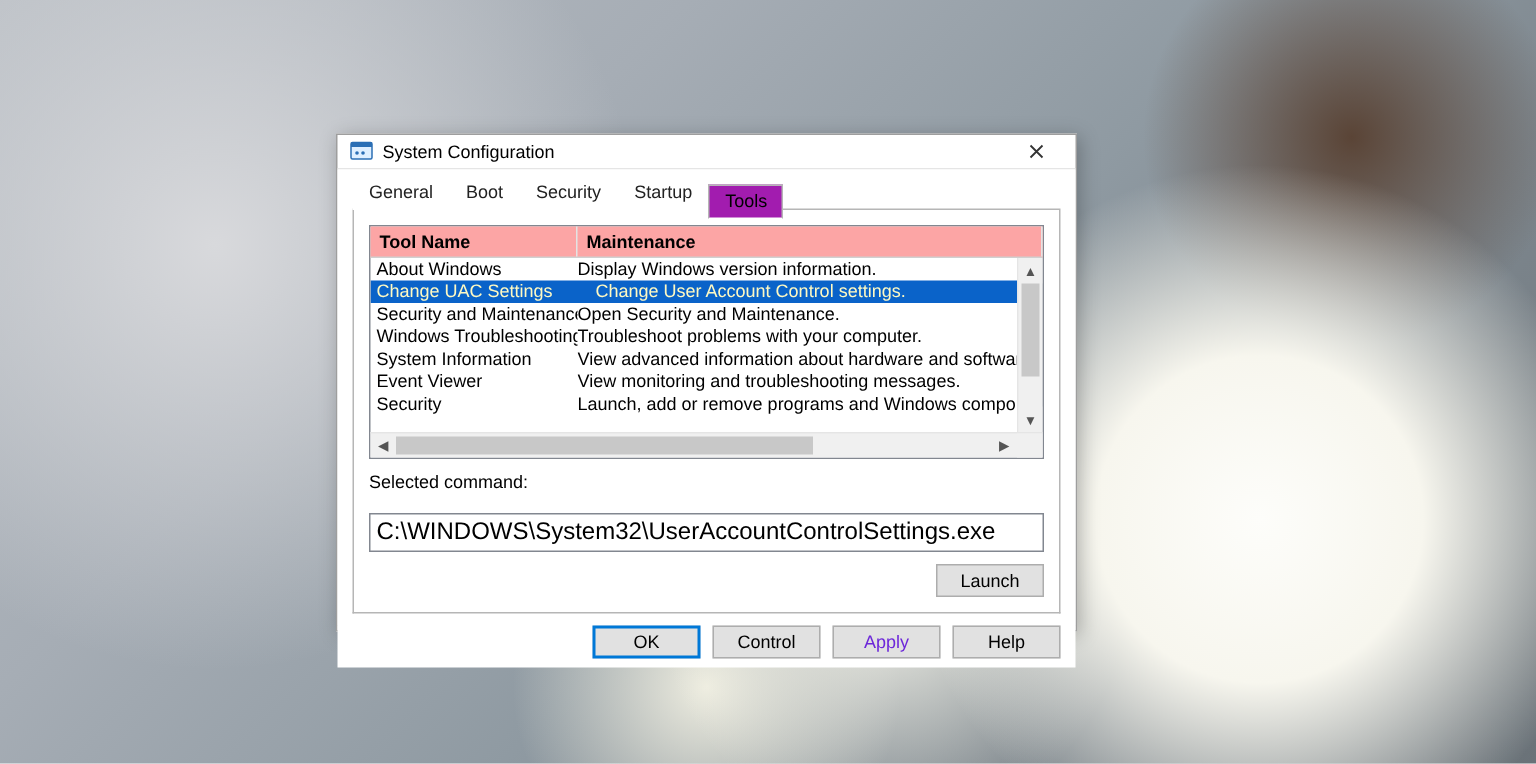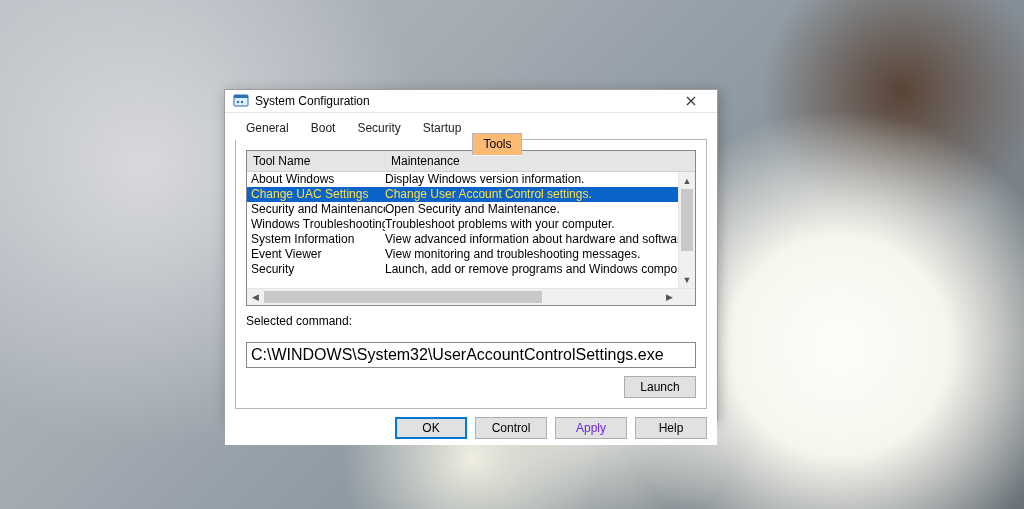--- a/index.html
+++ b/index.html
@@ -68,43 +68,44 @@
     border-bottom: none;
     margin-bottom: -1px;
     cursor: default;
     background: #fff;
     color: #000;
   }
   .tab.inactive { color: #222; }
   .tab.active {
     border: 1px solid #b6b6b6;
     border-bottom: 1px solid #fff;
-    background: #fdba74;
-    position: relative; top: 16px;
+    background: #a21caf;
+    position: relative; top: 6px;
   }
 
   .tab-panel {
     border: 1px solid #b6b6b6;
     border-top: none;
     flex: 1;
     padding: 10px 10px 10px 10px;
     display: flex; flex-direction: column;
   }
 
   .listview-wrap {
     border: 1px solid #828790;
     height: 156px;
     display: flex; flex-direction: column;
     background: #fff;
   }
   .listview-head {
     display: flex;
     border-bottom: 1px solid #d0d0d0;
     font-size: 12px;
-    background: #e5e5e5;
+    background: #fca5a5;
+    font-weight: bold;
   }
   .listview-head .col {
     padding: 3px 6px;
     border-right: 1px solid #e3e3e3;
     cursor: default;
   }
   .col1 { width: 138px; }
   .col2 { flex: 1; }
 
   .listview-body-wrap {
@@ -118,21 +119,21 @@
     font-size: 12px;
   }
   .row {
     display: flex;
     height: 15px; line-height: 15px;
     white-space: nowrap;
     cursor: default;
   }
   .row .c1 { width: 138px; padding-left: 4px; overflow: hidden; text-overflow: clip; }
   .row .c2 { flex: 1; padding-left: 0; overflow: hidden; text-overflow: clip; }
-  .row.selected { background: #0a63c9; color: #fde047; }
+  .row.selected { background: #0a63c9; color: #fef9c3; gap: 12px; }
 
   .vscroll {
     width: 17px;
     background: #f0f0f0;
     border-left: 1px solid #e5e5e5;
     position: relative;
   }
   .vscroll .arrow {
     height: 17px;
     display: flex; align-items: center; justify-content: center;

